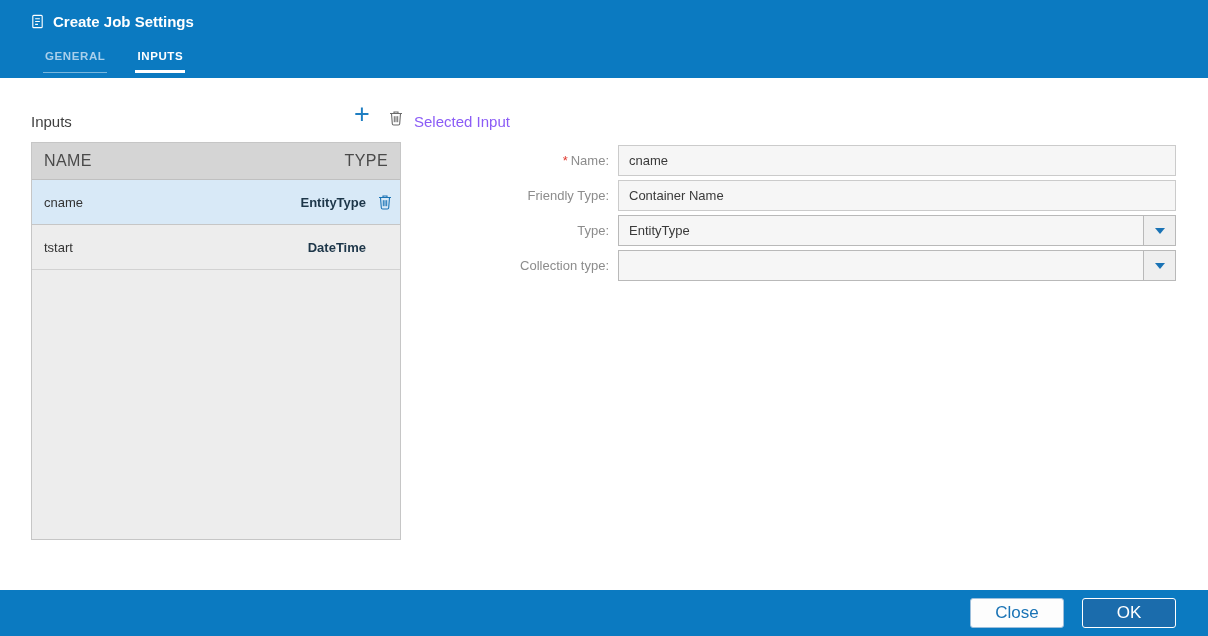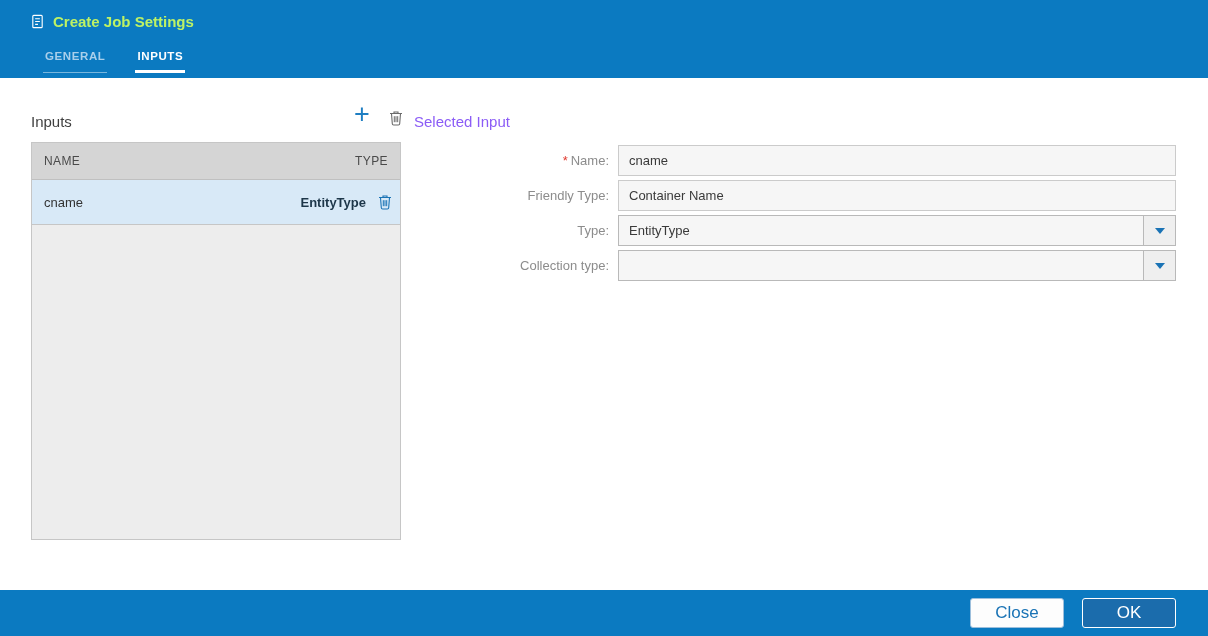--- a/index.html
+++ b/index.html
@@ -2,33 +2,33 @@
 <html><head>
 <meta charset="utf-8">
 <style>
   * { margin:0; padding:0; box-sizing:border-box; }
   body { font-family:"Liberation Sans", sans-serif; background:#ffffff; }
   .dialog { position:relative; width:1208px; height:636px; background:#ffffff; overflow:hidden; }
 
   
   .header { position:absolute; top:0; left:0; width:100%; height:78px; background:#0b7ac1; }
   .title-row { position:absolute; top:13px; left:30px; display:flex; align-items:center; gap:8px; }
-  .title { color:#bef264; font-size:15px; font-weight:600; }
+  .title { color:#ffffff; font-size:15px; font-weight:600; }
   .tabs { position:absolute; left:43px; top:46px; display:flex; gap:28px; }
   .tab { font-size:11.5px; font-weight:600; letter-spacing:0.6px; padding:4px 2px 8px 2px; cursor:pointer; }
   .tab.inactive { color:#a9cfeb; border-bottom:1px solid rgba(255,255,255,0.45); }
   .tab.active { color:#ffffff; border-bottom:3px solid #ffffff; }
 
   
   .inputs-title { position:absolute; left:31px; top:113px; font-size:15px; color:#3f3f3f; }
   .plus-icon { position:absolute; left:354px; top:101px; font-size:27px; font-weight:300; color:#1e7ec2; cursor:pointer; line-height:1; }
   .panel-trash { position:absolute; left:389px; top:110px; color:#6b6b6b; cursor:pointer; }
 
   .inputs-table { position:absolute; left:31px; top:142px; width:370px; height:398px; background:#ededed; border:1px solid #c6c6c6; }
-  .table-header { display:flex; align-items:center; height:37px; background:#d5d5d5; border-bottom:1px solid #c0c0c0; padding:0 12px; font-size:12px; color:#4a4a4a; letter-spacing:0.4px; }
+  .table-header { display:flex; align-items:center; height:37px; background:#d5d5d5; border-bottom:1px solid #c0c0c0; padding:0 12px; font-size:16px; color:#4a4a4a; letter-spacing:0.4px; }
   .table-header .col-name { flex:1; }
   .row { display:flex; align-items:center; height:45px; padding:0 8px 0 12px; border-bottom:1px solid #d2d2d2; cursor:pointer; }
   .row.selected { background:#d8e9f7; border-bottom:1px solid #c6c6c6; }
   .row .cell-name { flex:1; font-size:13px; color:#333333; }
   .row .cell-type { font-size:13px; font-weight:700; color:#1d3649; text-align:right; }
   .row .icon-slot { width:26px; display:flex; justify-content:flex-end; align-items:center; }
   .row-trash { color:#1a73b5; cursor:pointer; display:flex; }
 
   
   .selected-title { position:absolute; left:414px; top:113px; font-size:15px; color:#8b5cf6; }
@@ -90,20 +90,25 @@
       <span class="cell-type">EntityType</span>
       <span class="icon-slot">
         <span class="row-trash">
           <svg viewBox="0 0 14 16" width="14" height="16">
             <path d="M1 3.5h12M5 3.5V2h4v1.5M2.5 3.5l.8 10.3c.05.7.6 1.2 1.3 1.2h4.8c.7 0 1.25-.5 1.3-1.2l.8-10.3" stroke="currentColor" fill="none" stroke-width="1.1"></path>
             <path d="M5.3 6.2v6M7 6.2v6M8.7 6.2v6" stroke="currentColor" stroke-width="1" fill="none"></path>
           </svg>
         </span>
       </span>
     </div>
+    <div class="row">
+      <span class="cell-name">tstart</span>
+      <span class="cell-type">DateTime</span>
+      <span class="icon-slot"></span>
+    </div>
   </div>
 
   <div class="selected-title">Selected Input</div>
 
   <div class="form">
 
     <div class="form-row">
       <div class="form-label">
         <span class="required">*</span><span>Name:</span>
       </div>

